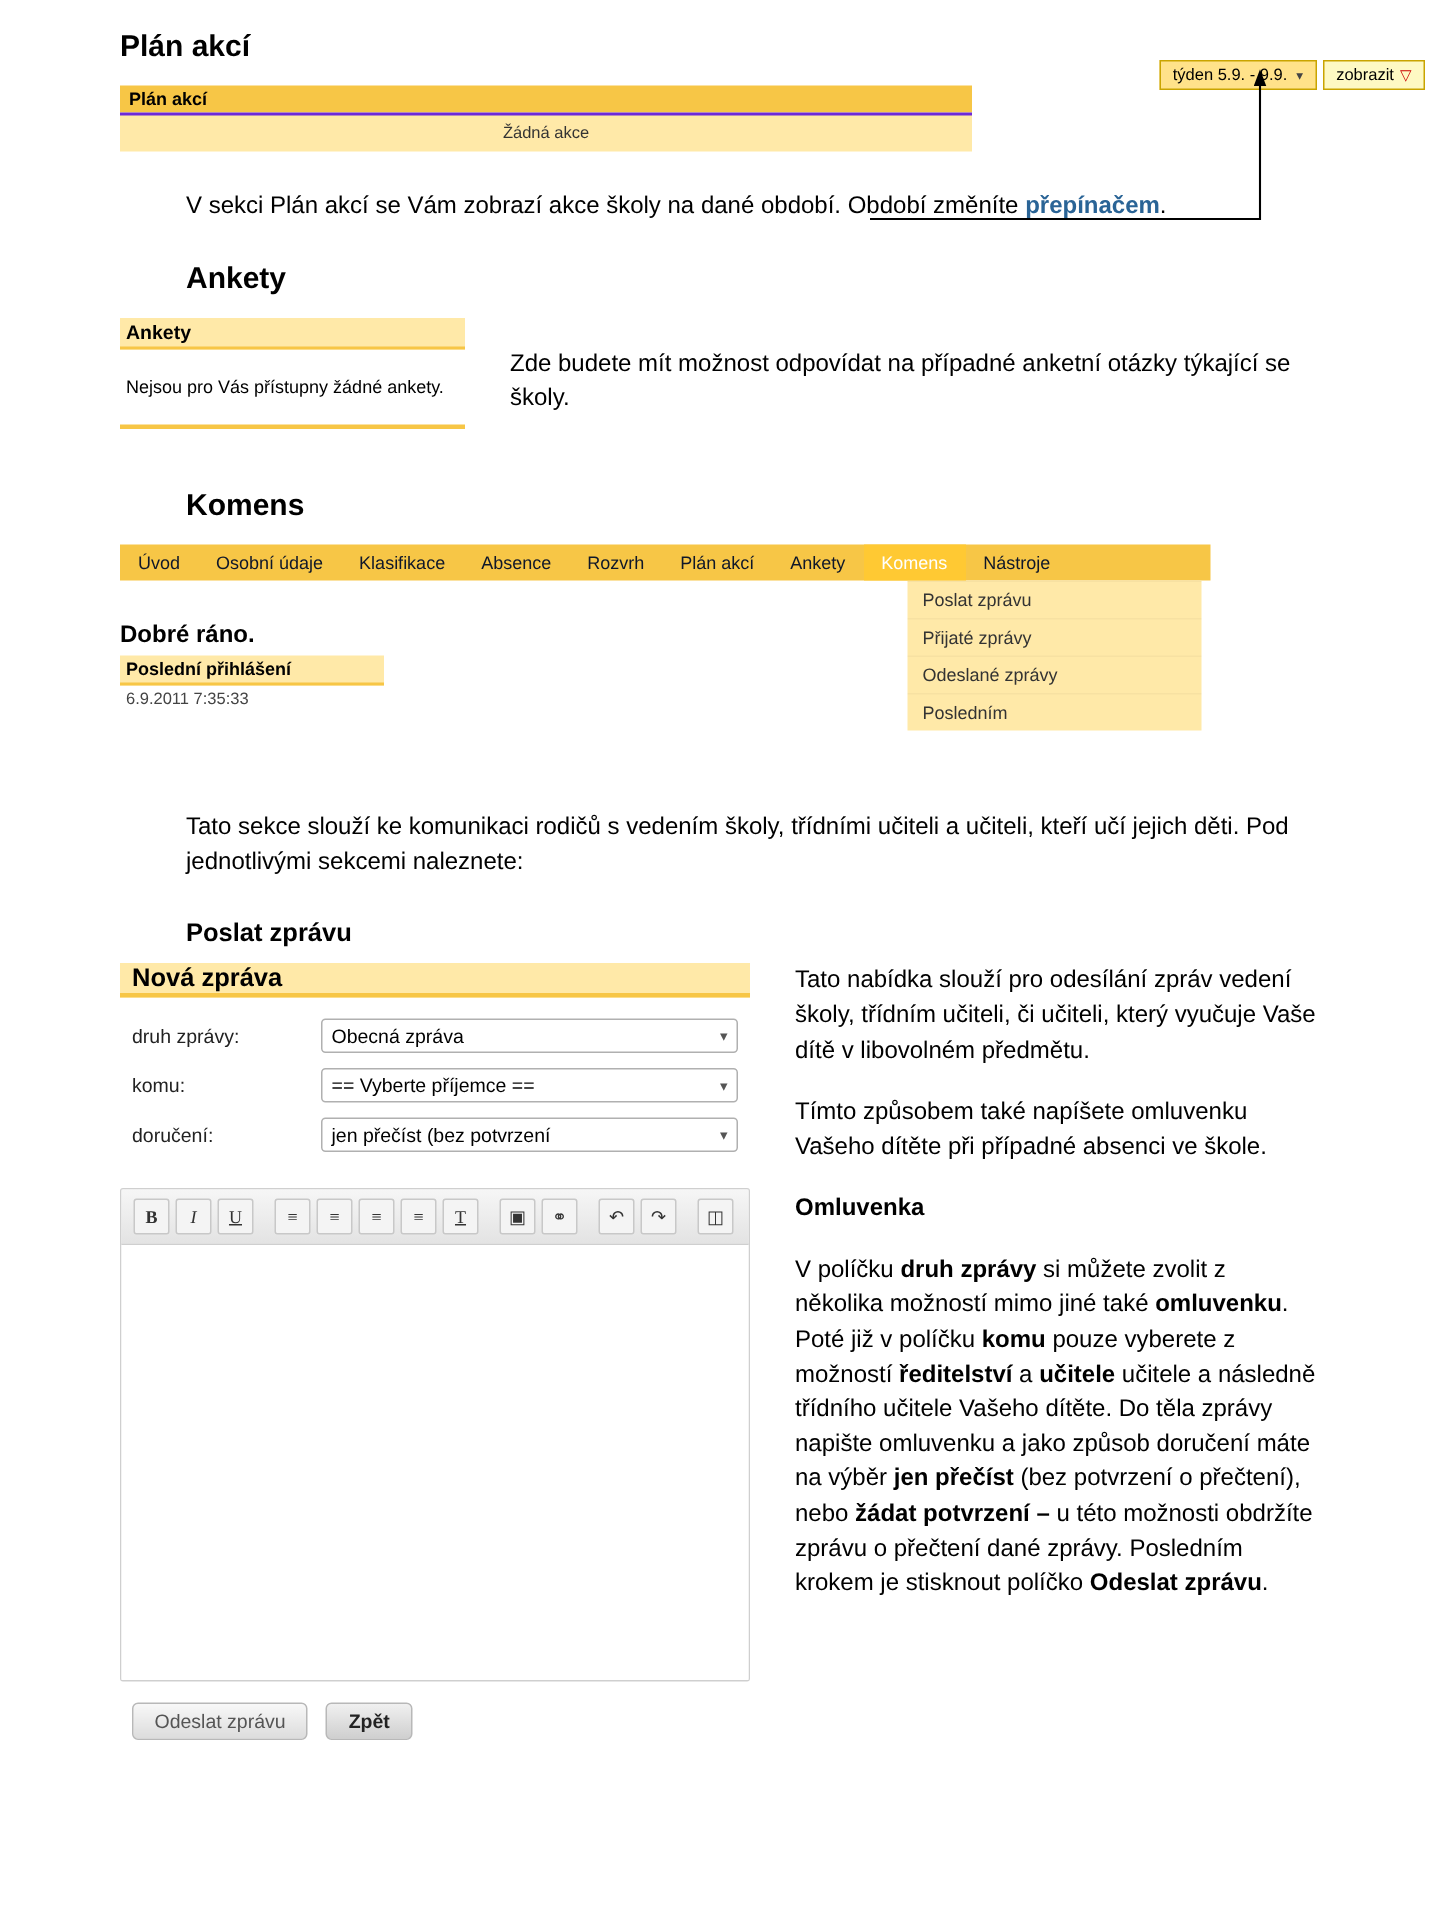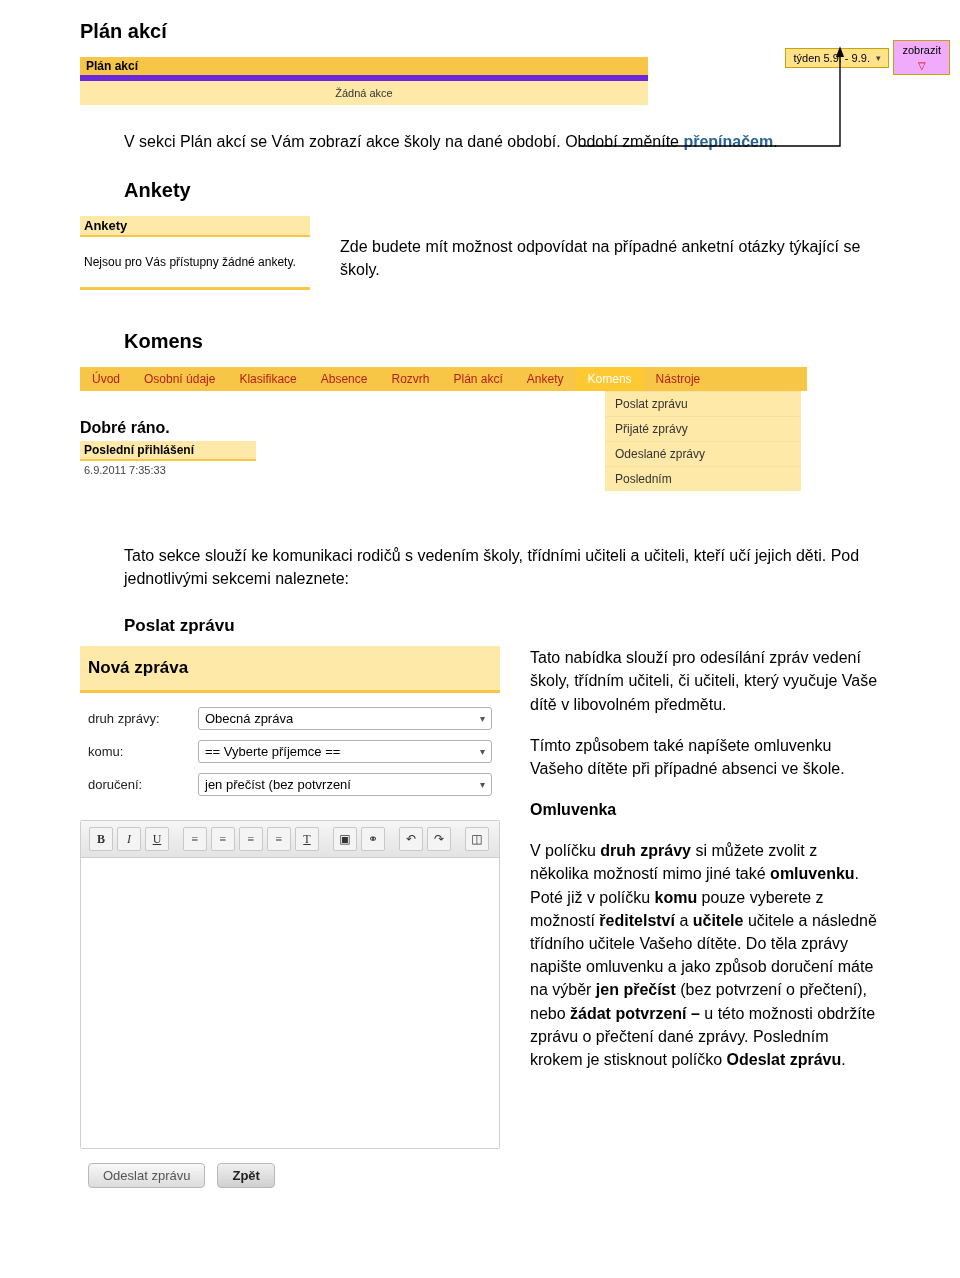--- a/index.html
+++ b/index.html
@@ -4,49 +4,49 @@
 <style>
   html,body{margin:0;padding:0;background:#fff;font-family:"Segoe UI",Tahoma,Arial,sans-serif;color:#000;}
   .page{width:960px;margin:0 auto;position:relative;padding:20px 80px 80px 80px;box-sizing:border-box;}
   h2.section{font-weight:700;font-size:20px;margin:0 0 14px 0;}
   h3.sub{font-weight:700;font-size:17px;margin:0 0 10px 0;}
   p.body{font-size:16px;line-height:1.4;margin:0 0 14px 0;}
   
   .switcher{position:absolute;top:40px;right:10px;display:flex;gap:4px;align-items:center;}
   .dd{display:inline-flex;align-items:center;gap:6px;background:#ffe28a;border:1px solid #c9a400;font-size:11px;padding:3px 8px;cursor:pointer;}
   .dd .chev{font-size:9px;color:#444;}
-  .btn-show{display:inline-flex;align-items:center;gap:4px;background:#f0abfc;border:1px solid #c9a400;font-size:11px;padding:3px 8px;cursor:pointer;flex-direction:column;}
+  .btn-show{display:inline-flex;align-items:center;gap:4px;background:#fef9c3;border:1px solid #c9a400;font-size:11px;padding:3px 8px;cursor:pointer;}
   .btn-show .tri{color:#c00;font-size:10px;}
   
   .plan-box{width:568px;margin-bottom:8px;}
   .plan-title{background:#f7c646;font-weight:700;font-size:12px;padding:2px 6px;}
-  .plan-empty{border-top:6px solid #6d28d9;background:#ffe9a8;font-size:11px;text-align:center;padding:6px 0;color:#333;}
+  .plan-empty{border-top:2px solid #6d28d9;background:#ffe9a8;font-size:11px;text-align:center;padding:6px 0;color:#333;}
   .arrow-layer{position:absolute;top:40px;left:580px;pointer-events:none;}
   
   .ankety-box{width:230px;border-bottom:3px solid #f7c646;margin-bottom:14px;}
   .ankety-title{background:#ffe9a8;font-weight:700;font-size:13px;padding:2px 4px;border-bottom:2px solid #f7c646;}
   .ankety-body{font-size:12px;padding:18px 4px 18px;}
   
   .nav-wrap{width:727px;margin:4px 0 0 0;}
   .nav{display:flex;background:#f7c646;font-size:12px;}
-  .nav-item{padding:5px 12px;color:#b91c1c;white-space:nowrap;cursor:pointer;}
+  .nav-item{padding:5px 12px;color:#0f172a;white-space:nowrap;cursor:pointer;}
   .nav-item.active{background:#ffc933;color:#fff;}
   .drop{background:#ffe9a8;margin-left:525px;width:196px;}
   .drop-item{font-size:12px;padding:5px 10px;color:#333;cursor:pointer;border-top:1px solid rgba(0,0,0,0.03);}
   .greet{font-weight:700;font-size:16px;margin:14px 0 4px 0;}
   .login-box{width:176px;}
   .login-head{background:#ffe9a8;font-weight:700;font-size:12px;padding:2px 4px;border-bottom:2px solid #f7c646;}
   .login-val{font-size:11px;padding:3px 4px;color:#444;}
   
   .msg-wrap{width:420px;}
-  .msg-title{background:#ffe9a8;font-weight:700;font-size:17px;padding:12px 8px;border-bottom:3px solid #f7c646;}
+  .msg-title{background:#ffe9a8;font-weight:700;font-size:17px;padding:0 8px;border-bottom:3px solid #f7c646;}
   .msg-form{padding:14px 8px 6px;}
   .msg-row{display:flex;align-items:center;margin-bottom:10px;font-size:13px;}
   .msg-row .lbl{width:110px;color:#222;}
-  .sel{flex:1;display:flex;align-items:center;justify-content:space-between;background:#fff;border:1px solid #b0b0b0;border-radius:3px;padding:3px 6px;font-size:13px;cursor:pointer;}
+  .sel{flex:1;display:flex;align-items:center;justify-content:space-between;background:#fff;border:1px solid #b0b0b0;border-radius:3px;padding:3px 6px;font-size:13px;cursor:pointer;margin-left:16px;}
   .sel .chev{font-size:10px;color:#555;}
   .editor{border:1px solid #cfcfcf;border-radius:2px;margin-top:8px;}
   .tb{display:flex;gap:4px;padding:6px 8px;background:linear-gradient(#f6f6f6,#e3e3e3);border-bottom:1px solid #cfcfcf;}
   .tbi{width:22px;height:22px;display:flex;align-items:center;justify-content:center;background:#f4f4f4;border:1px solid #c8c8c8;border-radius:2px;font-size:12px;font-family:Georgia,serif;color:#333;cursor:pointer;}
   .tbi.sep{background:transparent;border:none;width:6px;cursor:default;}
   .edit-area{height:290px;background:#fff;}
   .msg-buttons{display:flex;gap:12px;padding:14px 8px 4px;}
   .btn{padding:4px 14px;font-size:13px;background:linear-gradient(#f8f8f8,#dcdcdc);border:1px solid #b8b8b8;border-radius:4px;cursor:pointer;color:#555;}
   .btn.primary{background:linear-gradient(#f0f0f0,#cfcfcf);color:#222;font-weight:600;}
   

